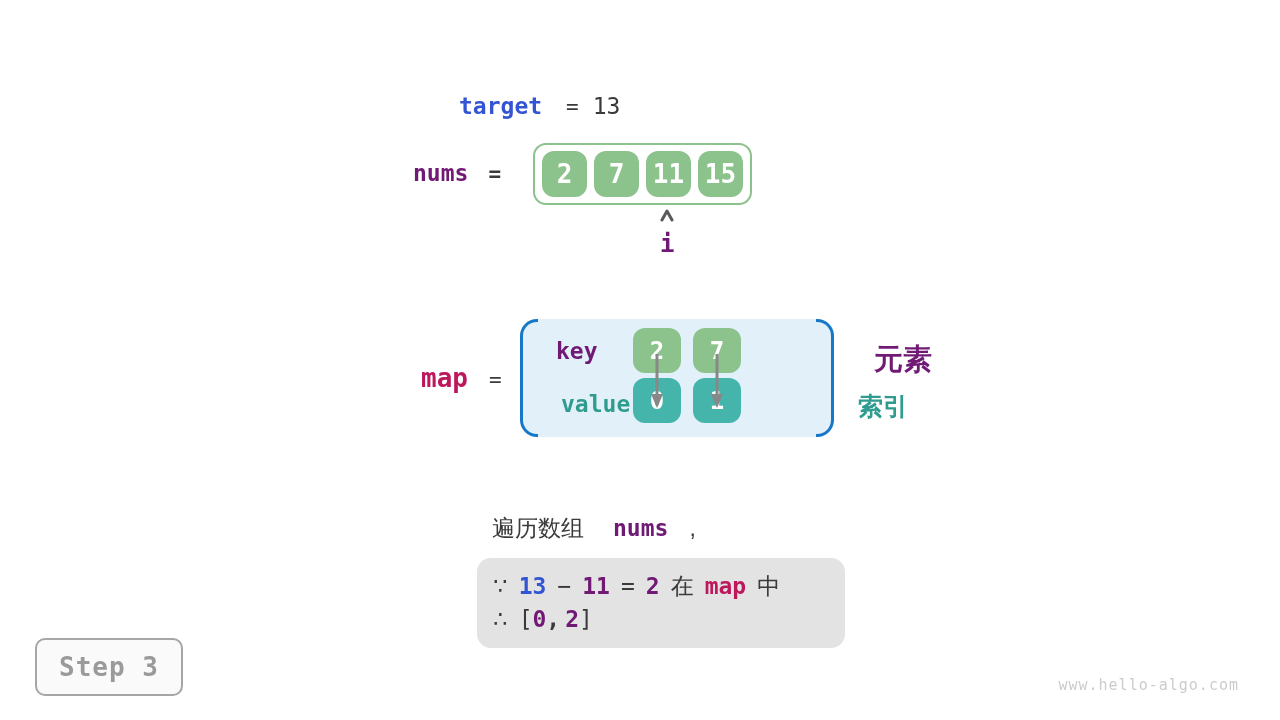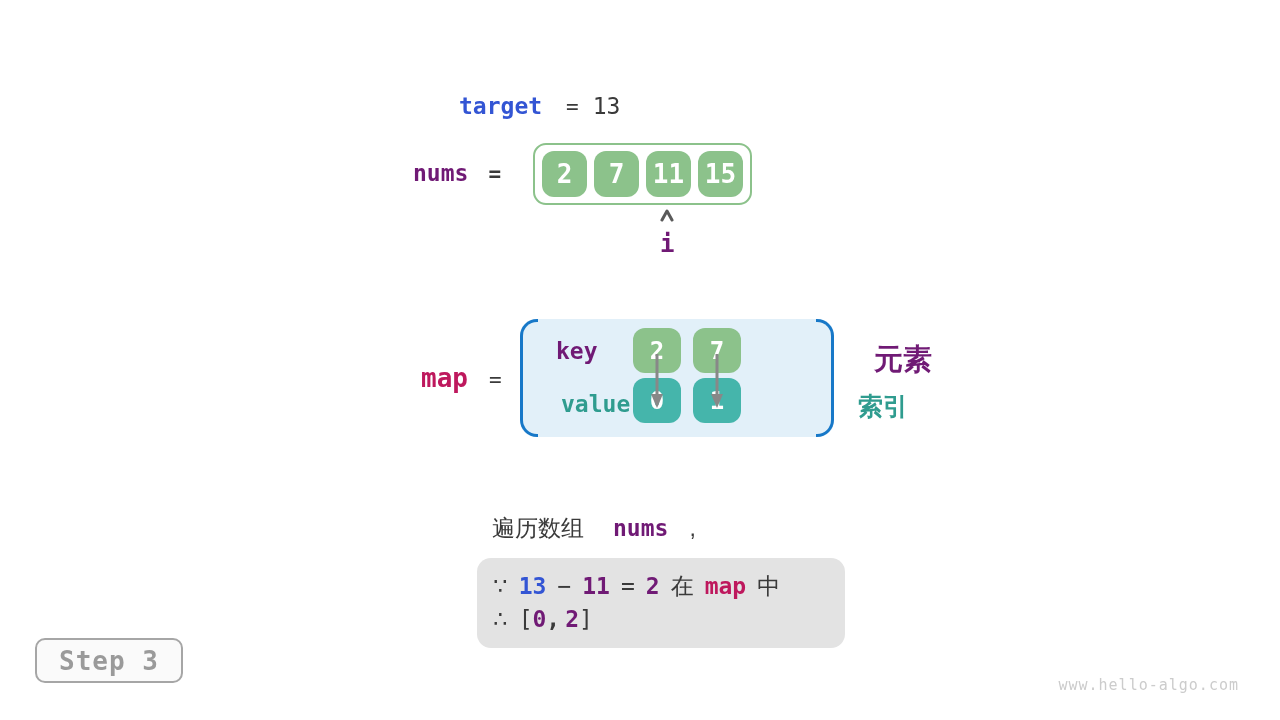--- a/index.html
+++ b/index.html
@@ -75,21 +75,21 @@
     background:#e3e3e3; border-radius:14px; padding:12px 0 0 16px;
     font-size:23px; line-height:33px;
   }
   .note-line { display:flex; align-items:baseline; gap:0; }
   .note-line > span { margin-right:11px; }
   .note-line .tight { margin-right:0; }
   .note-line .comma { margin-right:5px; }
 
   
   .step-badge {
-    left:35px; top:638px; width:148px; height:45px;
+    left:35px; top:638px; width:148px; height:58px;
     border:2px solid #a6a6a6; border-radius:10px; background:#fafafa;
     display:flex; align-items:center; justify-content:center;
     color:#9a9a9a; font-weight:bold; font-size:26px; letter-spacing:1px;
   }
 
   
   .watermark { right:41px; top:676px; color:#cccccc; font-size:15px; letter-spacing:1px;text-align:right; }
 </style>
 </head>
 <body>

